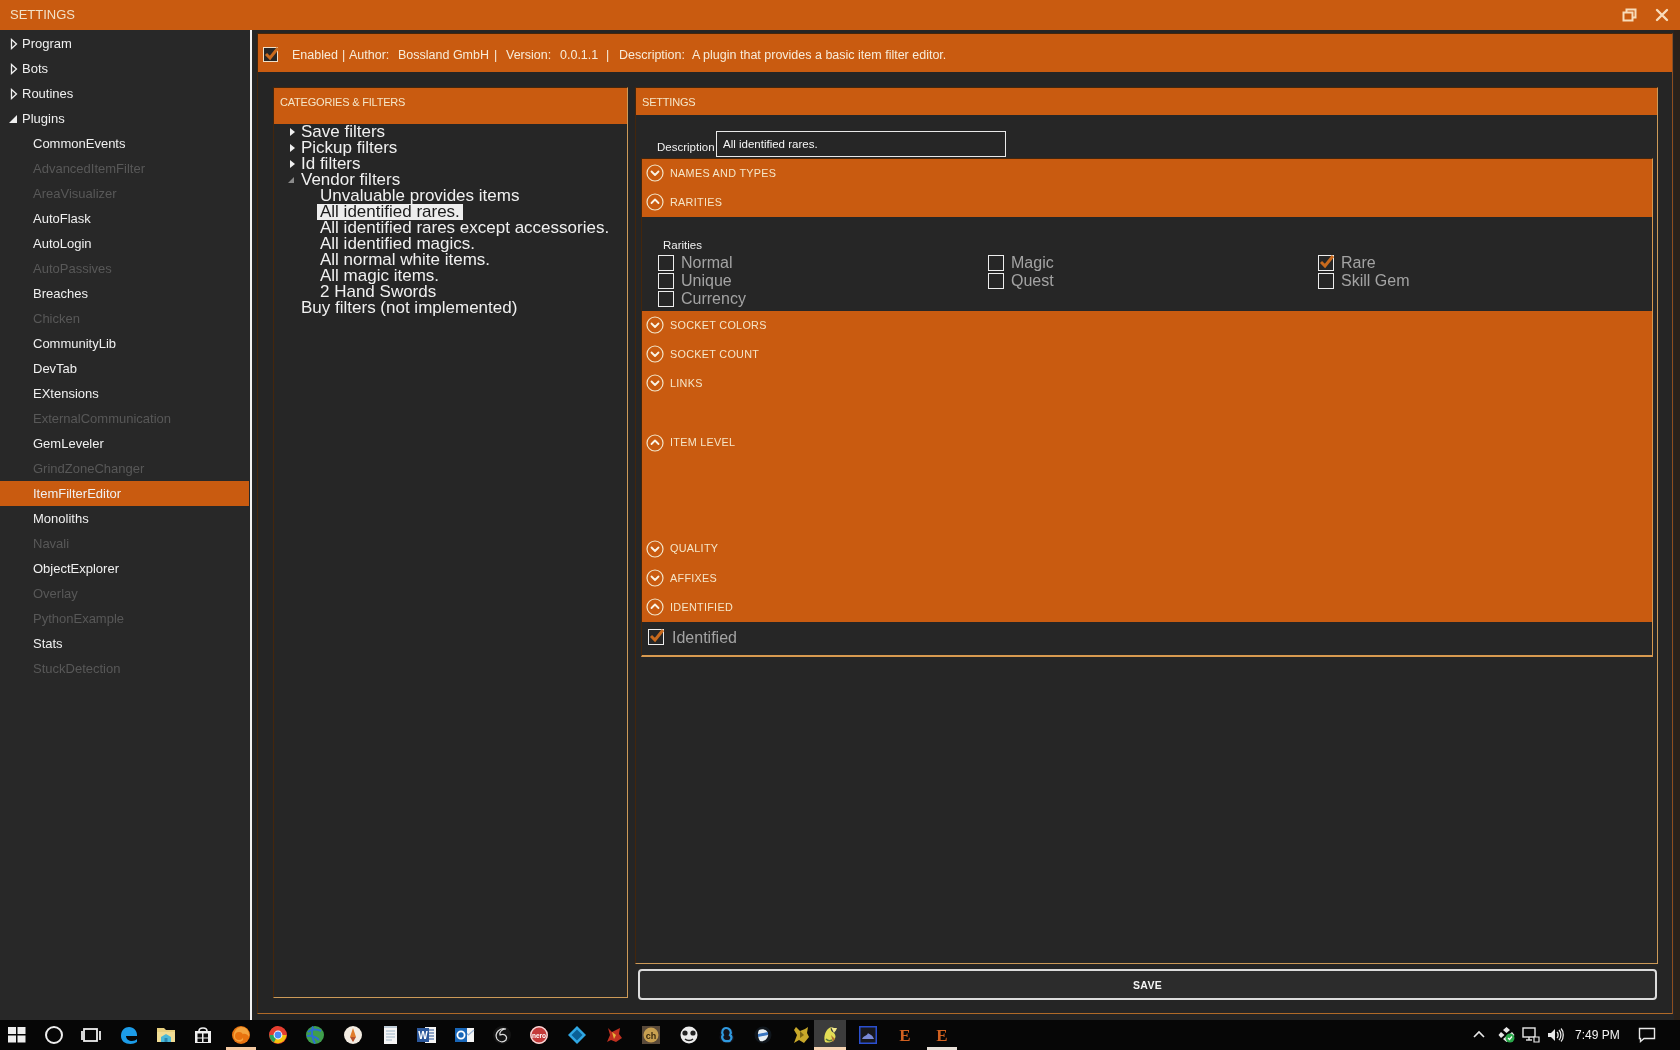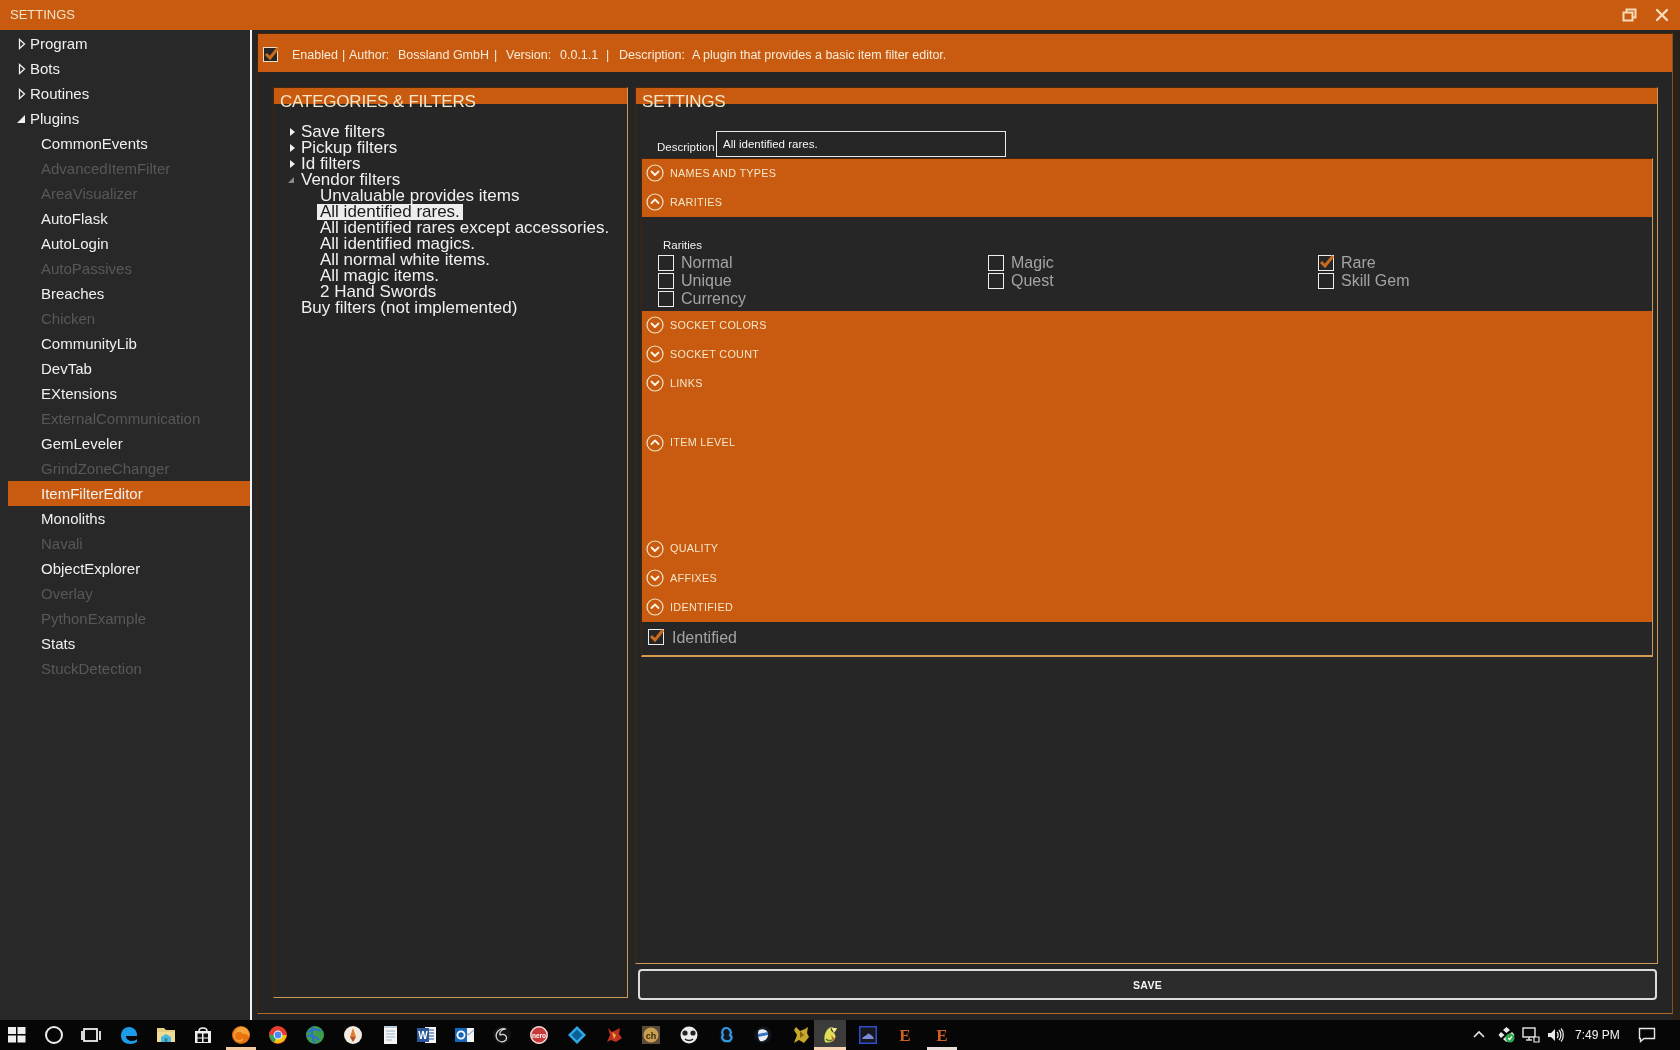--- a/index.html
+++ b/index.html
@@ -5,37 +5,37 @@
 * { margin:0; padding:0; box-sizing:border-box; }
 html,body { width:1680px; height:1050px; overflow:hidden; background:#252525;
   font-family:"Liberation Sans", sans-serif; }
 .abs { position:absolute; }
 #stage { position:relative; width:1680px; height:1050px; }
 #titlebar { left:0; top:0; width:1680px; height:30px; background:#c95b10; }
 #titletext { left:10px; top:0; height:30px; line-height:30px; font-size:13px;
   color:#f2e2c8; }
 #sidebar { left:0; top:30px; width:250px; height:990px; background:#282828; }
 #divider { left:250px; top:30px; width:2px; height:990px; background:#f2f2f2; }
-.srow { position:absolute; left:8px; width:249px; height:25px; line-height:25px;
-  font-size:15px; color:#f0f0f0; }
+.srow { position:absolute; left:0; width:249px; height:25px; line-height:25px;
+  font-size:13px; color:#f0f0f0; }
 .srow.dim { color:#585858; }
 .srow.sel { background:#c95b10; }
 .stxt1 { position:absolute; left:22px; }
 .stxt2 { position:absolute; left:33px; }
 #mainbg { left:252px; top:30px; width:1428px; height:990px; background:#252525; }
 #outer { left:257px; top:33px; width:1416px; height:981px; border:1px solid;
   border-color:#44260c #8f4d1e #b06a28 #44260c; }
 #enbar { left:258px; top:34px; width:1414px; height:38px; background:#c95b10; }
 #encheck { left:5px; top:13px; width:15px; height:15px; background:#262626;
   border:1px solid #f0e0c8; }
 #entext { left:0; top:2px; width:1414px; height:38px; line-height:38px; font-size:12.5px; color:#f7ecd9;padding-left:20px; }
 .panel { position:absolute; border:1px solid;
   border-color:#44260c #cc9a58 #cc9a58 #44260c; }
-.phead { position:absolute; left:0; top:0; width:100%; height:16px; background:#c95b10;
-  color:#f5e6c8; font-size:17px; line-height:28px; padding-left:6px; letter-spacing:-0.2px; }
+.phead { position:absolute; left:0; top:0; width:100%; height:36px; background:#c95b10;
+  color:#f5e6c8; font-size:11px; line-height:28px; padding-left:6px; letter-spacing:-0.2px; }
 #catpanel { left:273px; top:87px; width:355px; height:911px; background:#262626; }
 #setpanel { left:635px; top:87px; width:1023px; height:877px; background:#262626; }
 .crow { position:absolute; font-size:17px; color:#f0f0f0; height:16px; line-height:16px; white-space:nowrap; }
 .csel { background:#ededed; color:#1b1b1b; padding:0 3px; }
 #descrow { left:636px; top:115px; width:1021px; height:44px; background:#262626; }
 #desclabel { left:657px; top:125px; height:44px; line-height:44px; font-size:11.5px; color:#f0f0f0; }
 #descinput { left:716px; top:131px; width:290px; height:26px; background:#262626;
   border:1px solid #e9e9e9; color:#f5f5f5; font-size:11.5px; line-height:24px; padding-left:6px; }
 #editor { left:641px; top:158px; width:1012px; height:499px; background:#c95b10;
   border-top:1px solid #44260c; border-left:1px solid #44260c;

